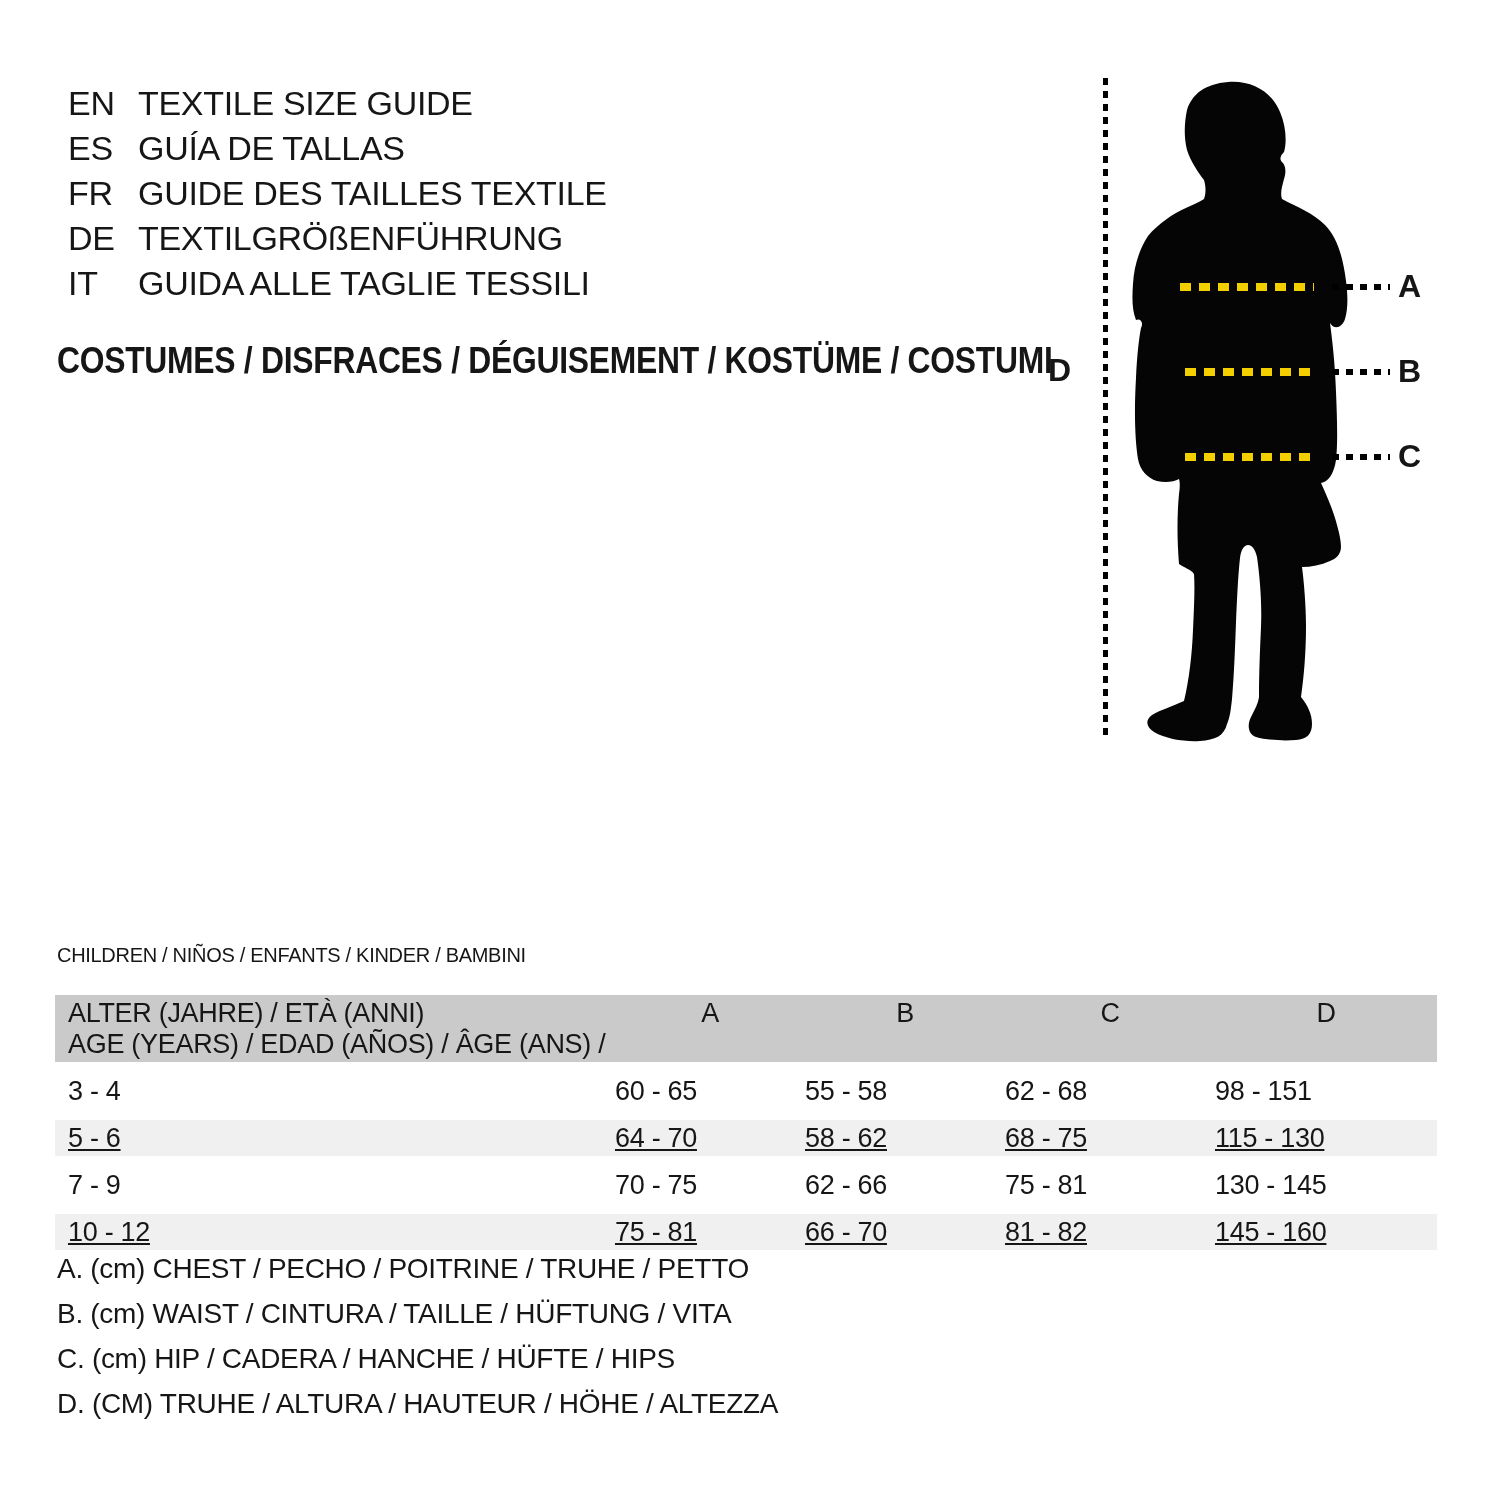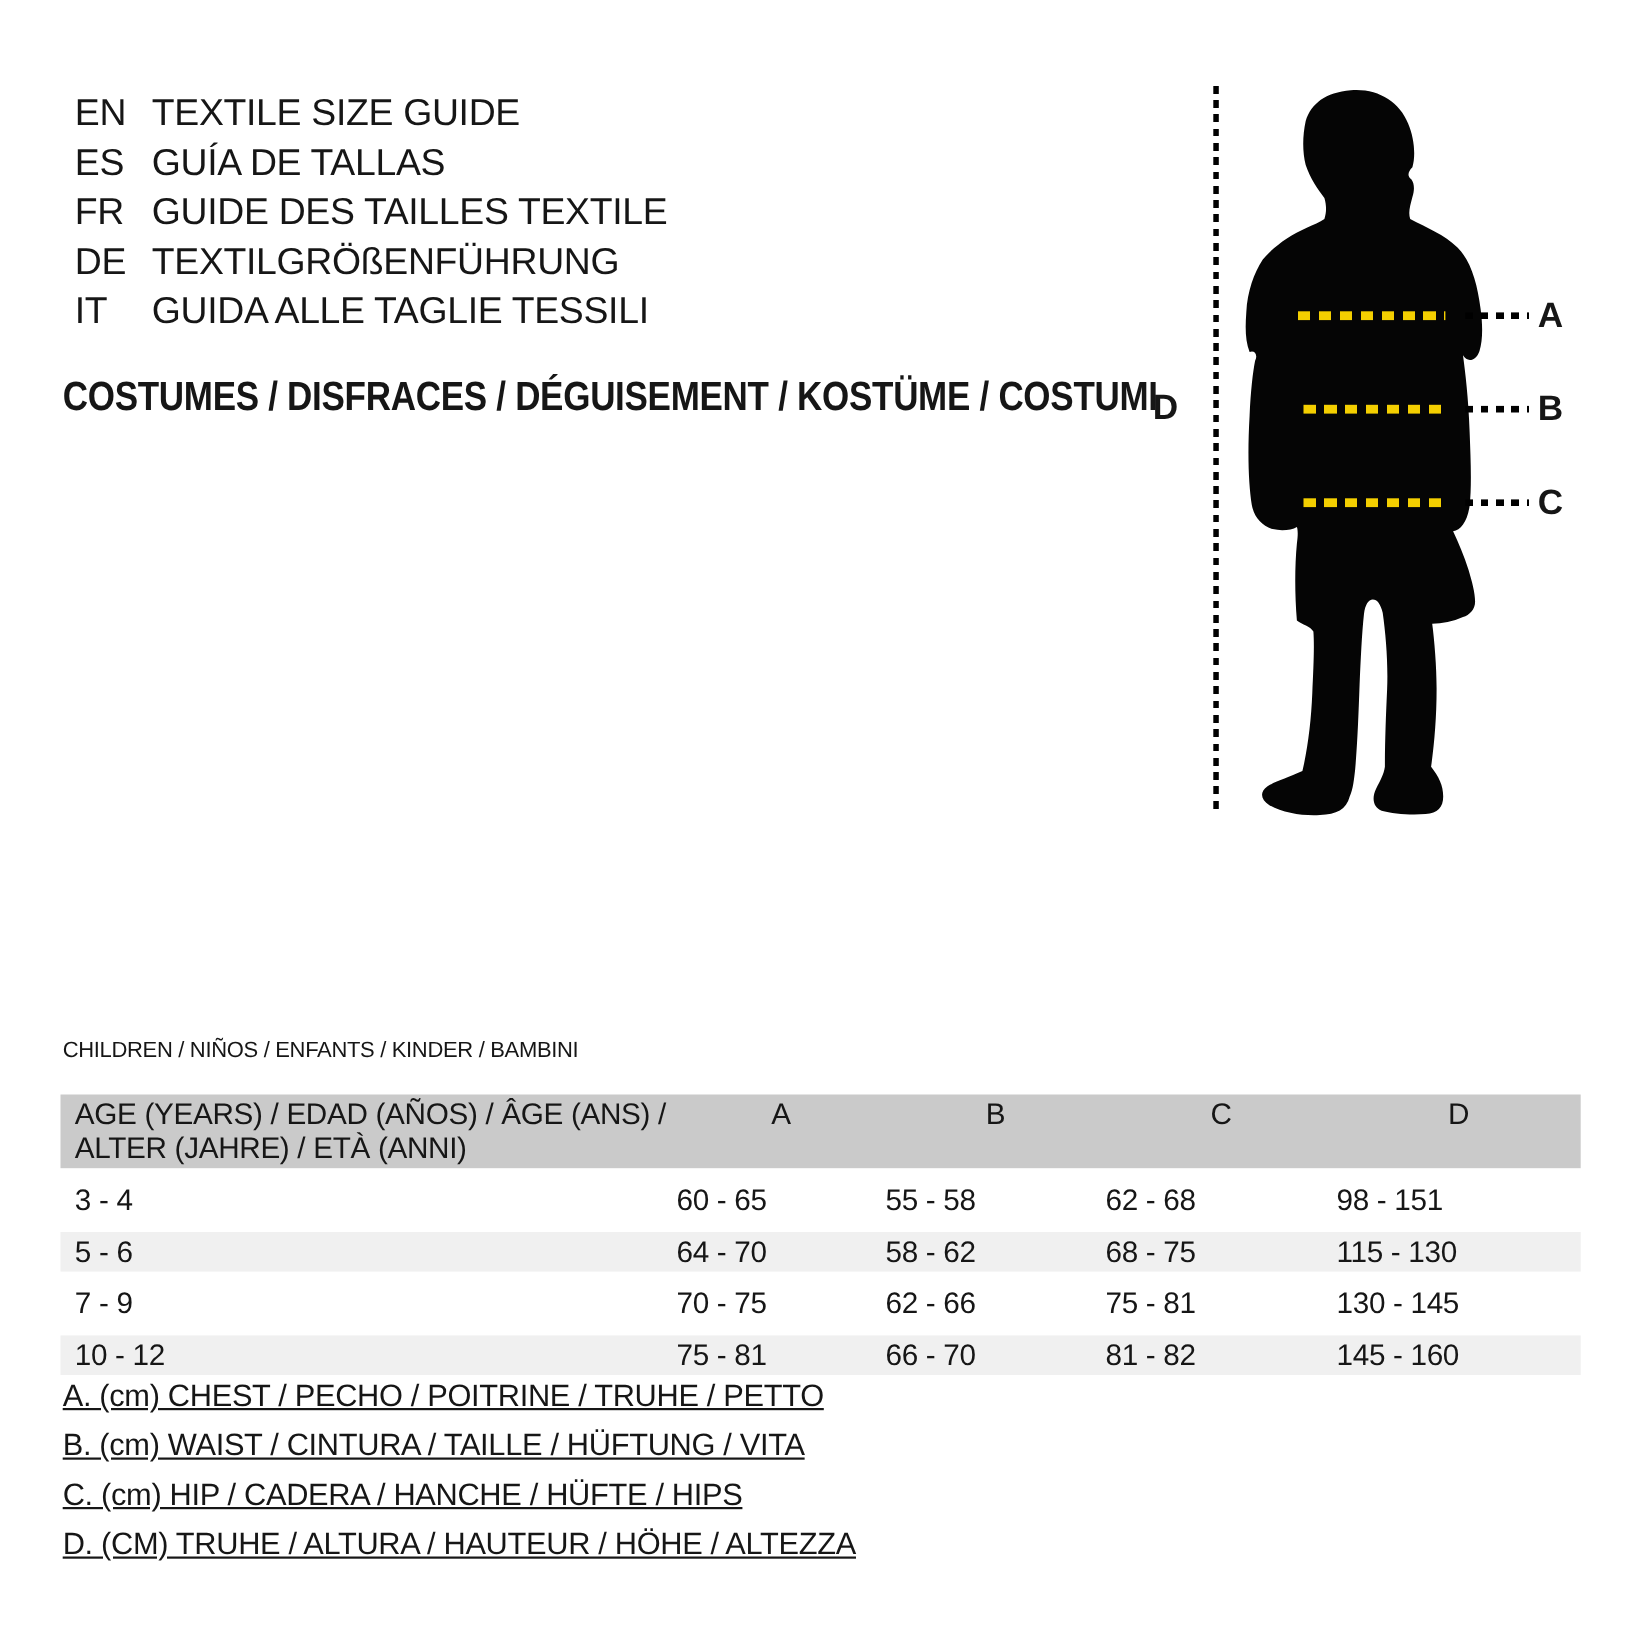--- a/index.html
+++ b/index.html
@@ -34,23 +34,23 @@
   
   .section-title{position:absolute;left:57px;top:944px;font-size:20px;white-space:nowrap;}
   .sizetable{position:absolute;left:55px;top:995px;width:1382px;font-size:27px;}
   .tgrid{display:grid;grid-template-columns:560px 190px 200px 210px 222px;align-items:center;}
   .thead{background:var(--table-header-bg,#cacaca);height:67px;align-items:start;}
   .thead .agecell{padding:3px 0 0 13px;line-height:31px;}
   .thead .colcell{text-align:center;padding-top:3px;line-height:31px;}
   .trow{height:36px;margin-top:11px;}
   .trow .agecell{padding-left:13px;}
   .trow .datacell{text-align:left;}
-  .trow.alt{background:var(--table-row-alt-bg,#f0f0f0);}
+  .trow.alt{background:var(--table-row-alt-bg,#f0f0f0);text-decoration:underline;}
   
-  .legend-line{position:absolute;left:57px;font-size:28px;white-space:nowrap;text-decoration:underline;}
+  .legend-line{position:absolute;left:57px;font-size:28px;white-space:nowrap;}
 </style>
 </head>
 <body>
 
 <div class="lang-row" style="top:84px">
   <span class="lang-code">EN</span>
   <span class="lang-label">TEXTILE SIZE GUIDE</span>
 </div>
 <div class="lang-row" style="top:129px">
   <span class="lang-code">ES</span>
@@ -142,22 +142,22 @@
 <div class="meas-label" style="left:1398px;top:268px">A</div>
 <div class="meas-label" style="left:1398px;top:353px">B</div>
 <div class="meas-label" style="left:1398px;top:438px">C</div>
 <div class="meas-label" style="left:1048px;top:352px">D</div>
 
 <div class="section-title">CHILDREN / NIÑOS / ENFANTS / KINDER / BAMBINI</div>
 
 <div class="sizetable">
   <div class="tgrid thead">
     <div class="agecell">
+      <div>ALTER (JAHRE) / ETÀ (ANNI)</div>
       <div>AGE (YEARS) / EDAD (AÑOS) / ÂGE (ANS) /</div>
-      <div>ALTER (JAHRE) / ETÀ (ANNI)</div>
     </div>
     <div class="colcell">A</div>
     <div class="colcell">B</div>
     <div class="colcell">C</div>
     <div class="colcell">D</div>
   </div>
 
   <div class="tgrid trow">
     <div class="agecell">3 - 4</div>
     <div class="datacell">60 - 65</div>

